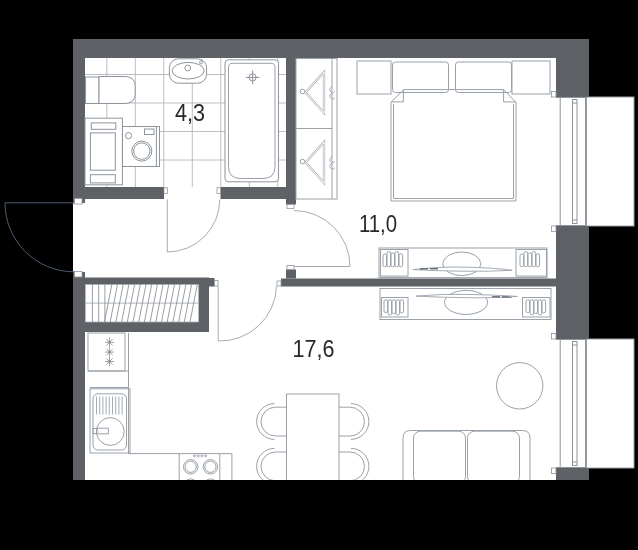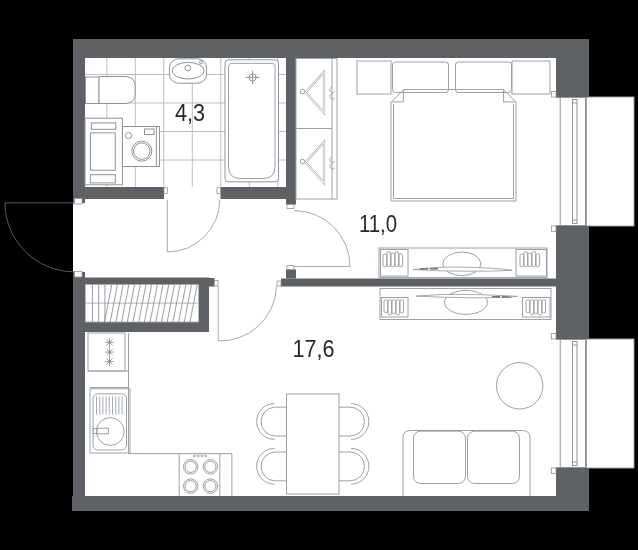--- a/index.html
+++ b/index.html
@@ -1,16 +1,16 @@
 <!DOCTYPE html>
 <html><head>
 <meta charset="utf-8">
 <style>
   html,body{margin:0;padding:0;background:#000;}
-  .wrap{width:638px;height:550px;position:relative;background:#000;overflow:hidden;}
+  .wrap{width:638px;height:480px;position:relative;background:#000;overflow:hidden;}
   svg{position:absolute;left:0;top:0;}
   text{font-family:"Liberation Sans", sans-serif;fill:#26282b;}
 </style>
 </head>
 <body>
 <div class="wrap">
 <svg width="638" height="550" viewBox="0 0 638 550">
 
   <rect x="73" y="39" width="516" height="472" fill="#ffffff"></rect>
 

